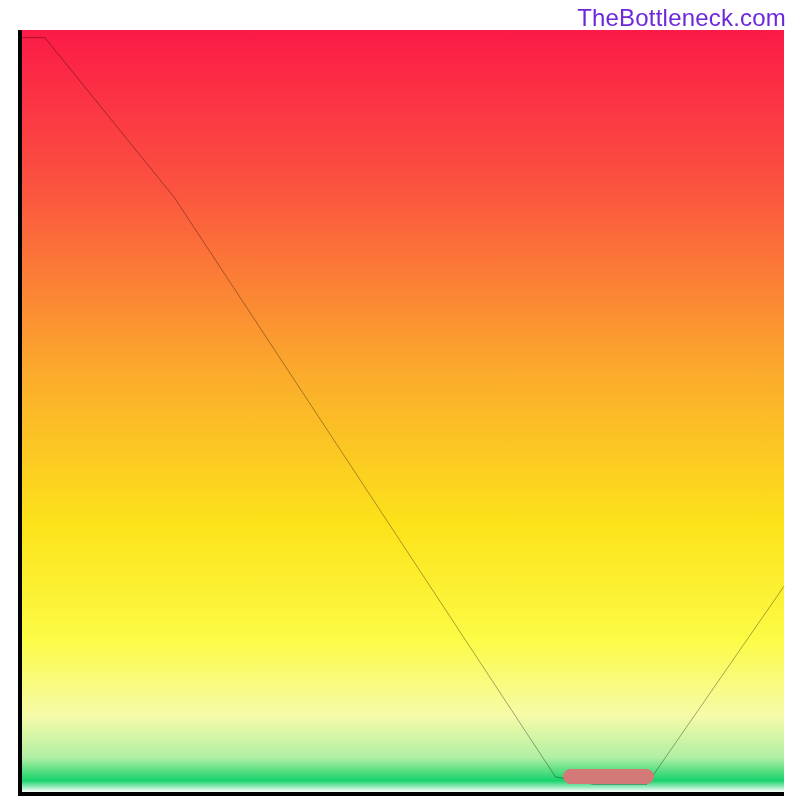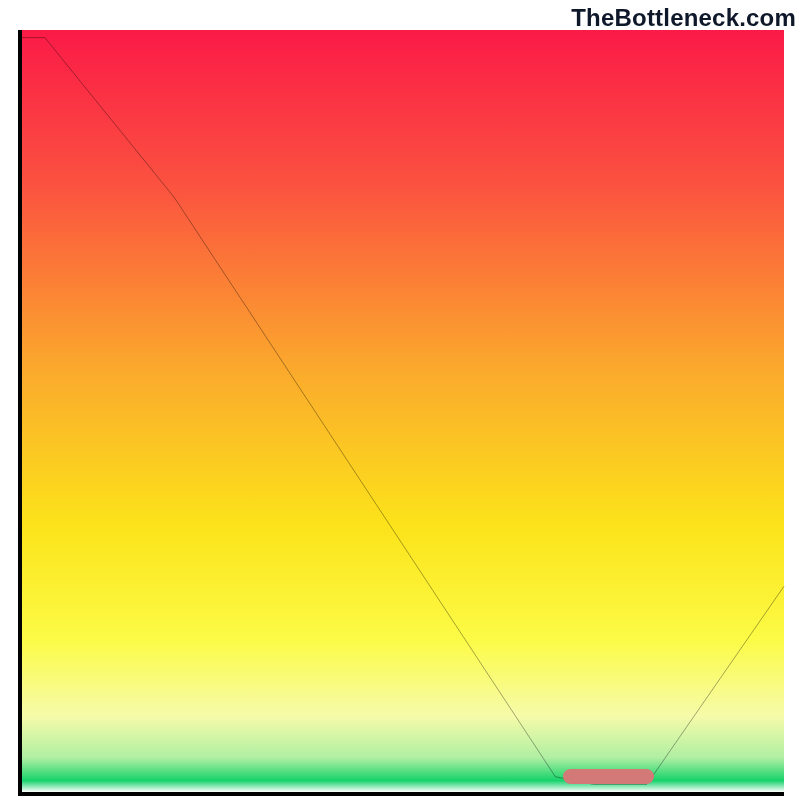--- a/index.html
+++ b/index.html
@@ -7,24 +7,24 @@
     width: 800px;
     height: 800px;
     background: #ffffff;
     font-family: Arial, Helvetica, sans-serif;
     position: relative;
     overflow: hidden;
   }
   .watermark {
     position: absolute;
     top: 4px;
-    right: 4px;
+    right: 14px;
     font-size: 24px;
-    color: #0f172a;
-    font-weight: 700;
+    color: #6d28d9;
+    font-weight: 400;
     letter-spacing: 0.2px;
   }
   .plot {
     position: absolute;
     left: 18px;
     top: 30px;
     width: 766px;
     height: 766px;
     border: 4px solid #000;
     border-top: none;

